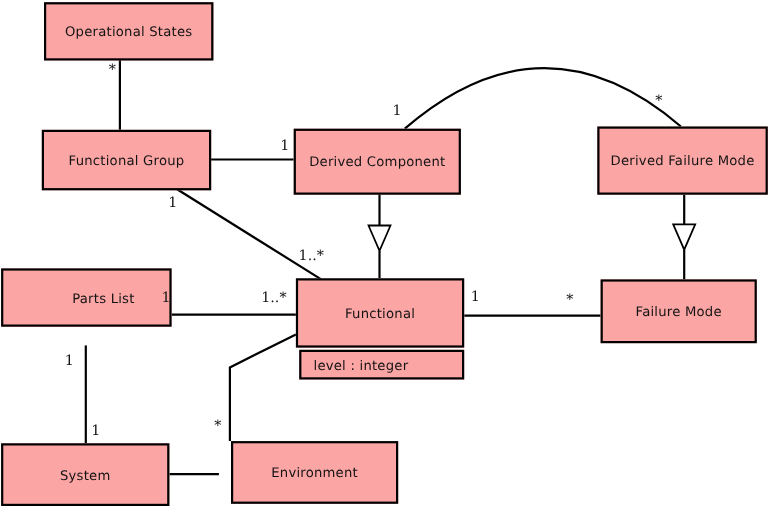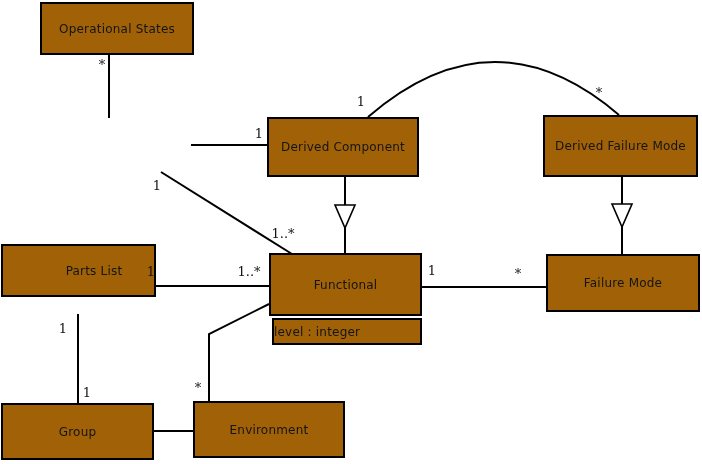--- a/index.html
+++ b/index.html
@@ -8,32 +8,33 @@
     position: relative;
     width: 702px;
     height: 464px;
     background: #ffffff;
     font-family: "DejaVu Sans", "Liberation Sans", sans-serif;
     overflow: hidden;
   }
   .wires { position: absolute; left: 0; top: 0; width: 702px; height: 464px; }
   .uml-box {
     position: absolute;
-    background: #a16207;
+    background: #fca5a5;
     border: 2px solid #000000;
     display: flex;
     align-items: center;
     justify-content: center;
     font-size: 12px;
     color: #141414;
     letter-spacing: 0.2px;
     white-space: nowrap;
   }
   .uml-box.attr-box {
     justify-content: flex-start;
+    padding-left: 11px;
   }
   .mult {
     position: absolute;
     transform: translate(-50%, -50%);
     font-family: "DejaVu Serif", "Liberation Serif", serif;
     font-size: 13px;
     color: #141414;
     white-space: nowrap;
   }
 </style>
@@ -68,49 +69,52 @@
 
     <line x1="154" y1="431" x2="199" y2="431"></line>
 
     <polyline points="269,304 209,334 209,401"></polyline>
   </svg>
 
   <div class="uml-box" style="left:40px; top:2px; width:154px; height:53px;">
     <span>Operational States</span>
   </div>
 
+  <div class="uml-box" style="left:38px; top:118px; width:154px; height:55px;">
+    <span>Functional Group</span>
+  </div>
 
   <div class="uml-box" style="left:267px; top:117px; width:152px; height:60px;">
     <span>Derived Component</span>
   </div>
 
   <div class="uml-box" style="left:543px; top:115px; width:155px; height:62px;justify-content:center;">
     <span>Derived Failure Mode</span>
   </div>
 
   <div class="uml-box" style="left:1px; top:244px; width:155px; height:53px;padding-left:31px;">
     <span>Parts List</span>
   </div>
 
   <div class="uml-box" style="left:269px; top:253px; width:153px; height:63px;">
     <span>Functional</span>
   </div>
   <div class="uml-box attr-box" style="left:272px; top:318px; width:150px; height:27px;">
     <span>level : integer</span>
   </div>
 
-  <div class="uml-box" style="left:546px; top:254px; width:154px; height:58px;">
+  <div class="uml-box" style="left:546px; top:254px; width:142px; height:58px;">
     <span>Failure Mode</span>
   </div>
 
   <div class="uml-box" style="left:1px; top:403px; width:153px; height:57px;">
-    <span>Group</span>
+    <span>System</span>
   </div>
 
-  <div class="uml-box" style="left:193px; top:401px; width:152px; height:57px;">
+  <div class="uml-box" style="left:210px; top:401px; width:152px; height:57px;">
     <span>Environment</span>
   </div>
 
   <span class="mult" style="left:102px; top:64px;">*</span>
 
   <span class="mult" style="left:259px; top:133px;">1</span>
 
   <span class="mult" style="left:157px; top:185px;">1</span>
 
   <span class="mult" style="left:283px; top:233px;">1..*</span>

